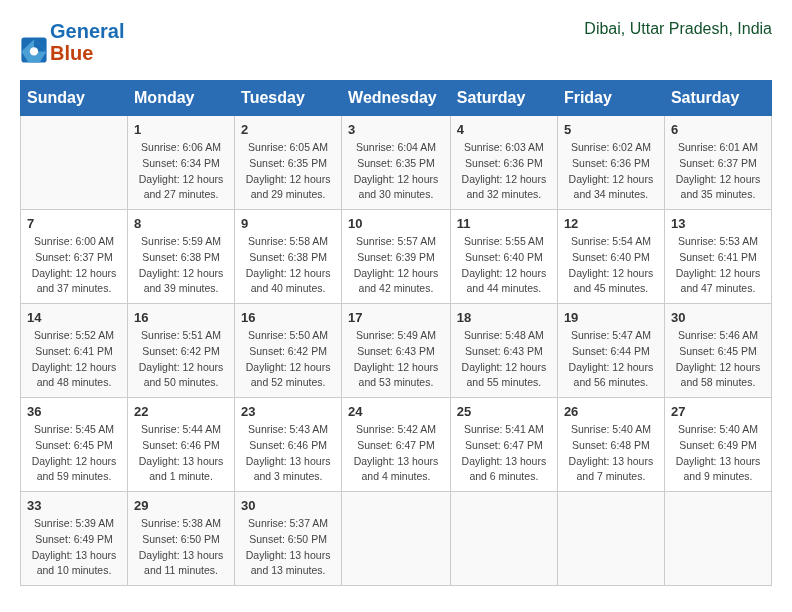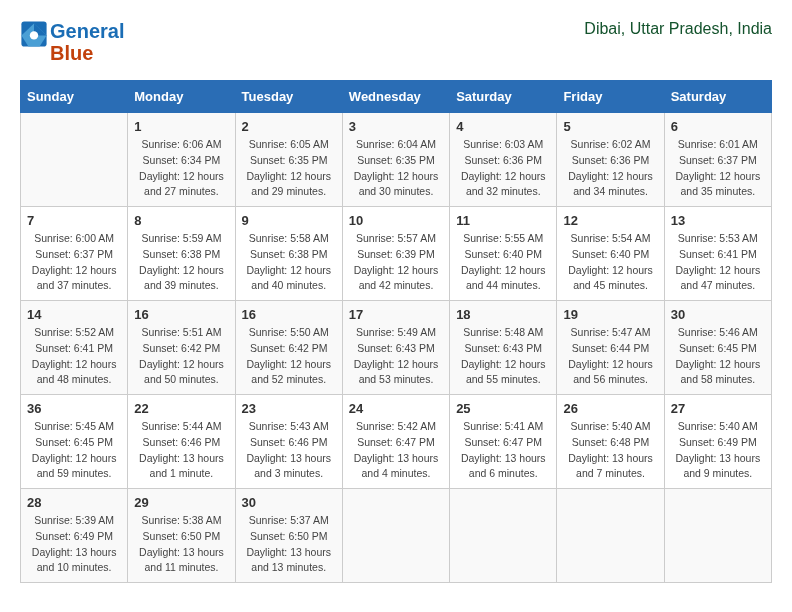--- a/index.html
+++ b/index.html
@@ -11,21 +11,21 @@
       padding: 20px;
     }
     .header {
       display: flex;
       justify-content: space-between;
       align-items: flex-start;
       margin-bottom: 16px;
     }
     .logo {
       display: flex;
-      align-items: flex-start;
+      align-items: flex-end;
     }
     .logo-icon {
       width: 28px;
       height: 28px;
       margin-right: 2px;
     }
     .title-block {
       text-align: right;
     }
     .month-title {
@@ -38,21 +38,21 @@
       color: #14532d;
     }
     table {
       width: 100%;
       border-collapse: collapse;
     }
     thead tr th {
       background-color: #2a6db5;
       color: #fff;
       padding: 8px 6px;
-      font-size: 13px;
+      font-size: 16px;
       font-weight: bold;
       text-align: left;
       border: 1px solid #2a6db5;
     }
     tbody tr td {
       border: 1px solid #ccc;
       padding: 6px 6px;
       vertical-align: top;
       font-size: 11px;
       color: #333;
@@ -222,21 +222,21 @@
           <span class="day-num">26</span>
           <div class="day-info">Sunrise: 5:40 AM<br>Sunset: 6:48 PM<br>Daylight: 13 hours<br>and 7 minutes.</div>
         </td>
         <td>
           <span class="day-num">27</span>
           <div class="day-info">Sunrise: 5:40 AM<br>Sunset: 6:49 PM<br>Daylight: 13 hours<br>and 9 minutes.</div>
         </td>
       </tr>
       <tr>
         <td>
-          <span class="day-num">28</span>
+          <span class="day-num">33</span>
           <div class="day-info">Sunrise: 5:39 AM<br>Sunset: 6:49 PM<br>Daylight: 13 hours<br>and 10 minutes.</div>
         </td>
         <td>
           <span class="day-num">29</span>
           <div class="day-info">Sunrise: 5:38 AM<br>Sunset: 6:50 PM<br>Daylight: 13 hours<br>and 11 minutes.</div>
         </td>
         <td>
           <span class="day-num">30</span>
           <div class="day-info">Sunrise: 5:37 AM<br>Sunset: 6:50 PM<br>Daylight: 13 hours<br>and 13 minutes.</div>
         </td>

